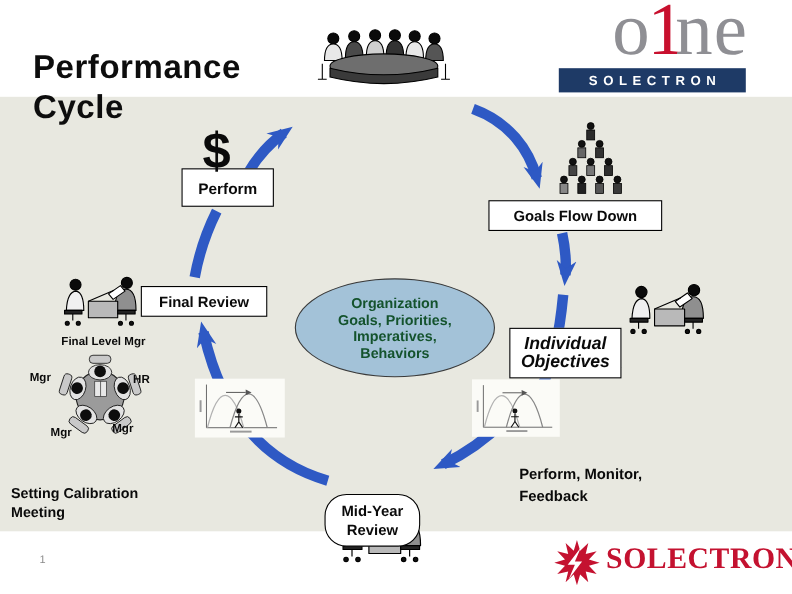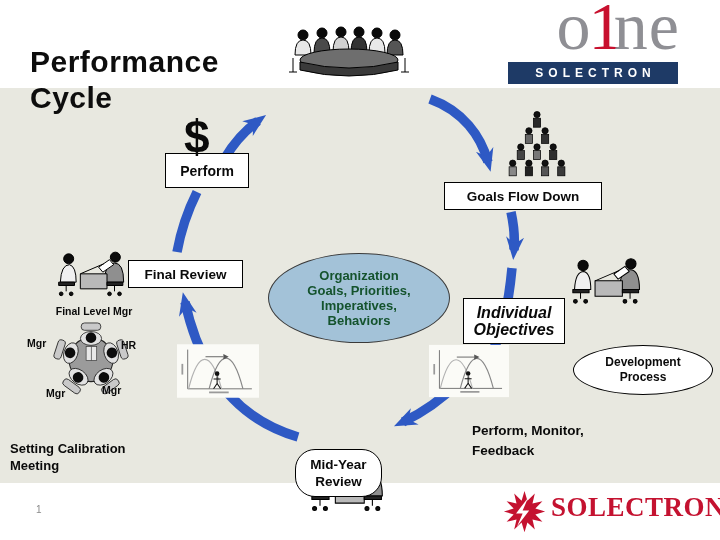--- a/index.html
+++ b/index.html
@@ -232,22 +232,20 @@
 Imperatives,
 Behaviors</div>
 
   <div class="abs box" style="left:444px;top:182px;width:156px;height:26px;font-size:13.5px;">Goals Flow Down</div>
   <div class="abs box prel" style="left:463px;top:262px;width:100px;height:44px;font-size:16px;line-height:17px;font-style:italic;">Individual
 Objectives</div>
   <div class="abs box prel" style="left:295px;top:413px;width:85px;height:46px;font-size:13.5px;line-height:17px;border-radius:20px;">Mid-Year
 Review</div>
   <div class="abs box" style="left:128px;top:260px;width:113px;height:26px;font-size:13.5px;">Final Review</div>
   <div class="abs box" style="left:165px;top:153px;width:82px;height:33px;font-size:14px;">Perform</div>
-  <div class="abs box prel ellipse" style="left:573px;top:309px;width:138px;height:48px;font-size:12px;line-height:15px;border-radius:50%;">Development
-Process</div>
 
   <div class="abs plain-label prel" style="left:472px;top:385px;width:164px;font-size:13.5px;line-height:20px;">Perform, Monitor,
 Feedback</div>
   <div class="abs plain-label prel" style="left:10px;top:404px;width:158px;font-size:13px;line-height:17px;">Setting Calibration
 Meeting</div>
   <div class="abs" style="left:184px;top:110px;font-size:46px;font-weight:800;color:#0a0a0a;">$</div>
 
   <div class="abs page-num">1</div>
 
   <div class="abs" style="left:502px;top:489px;">

